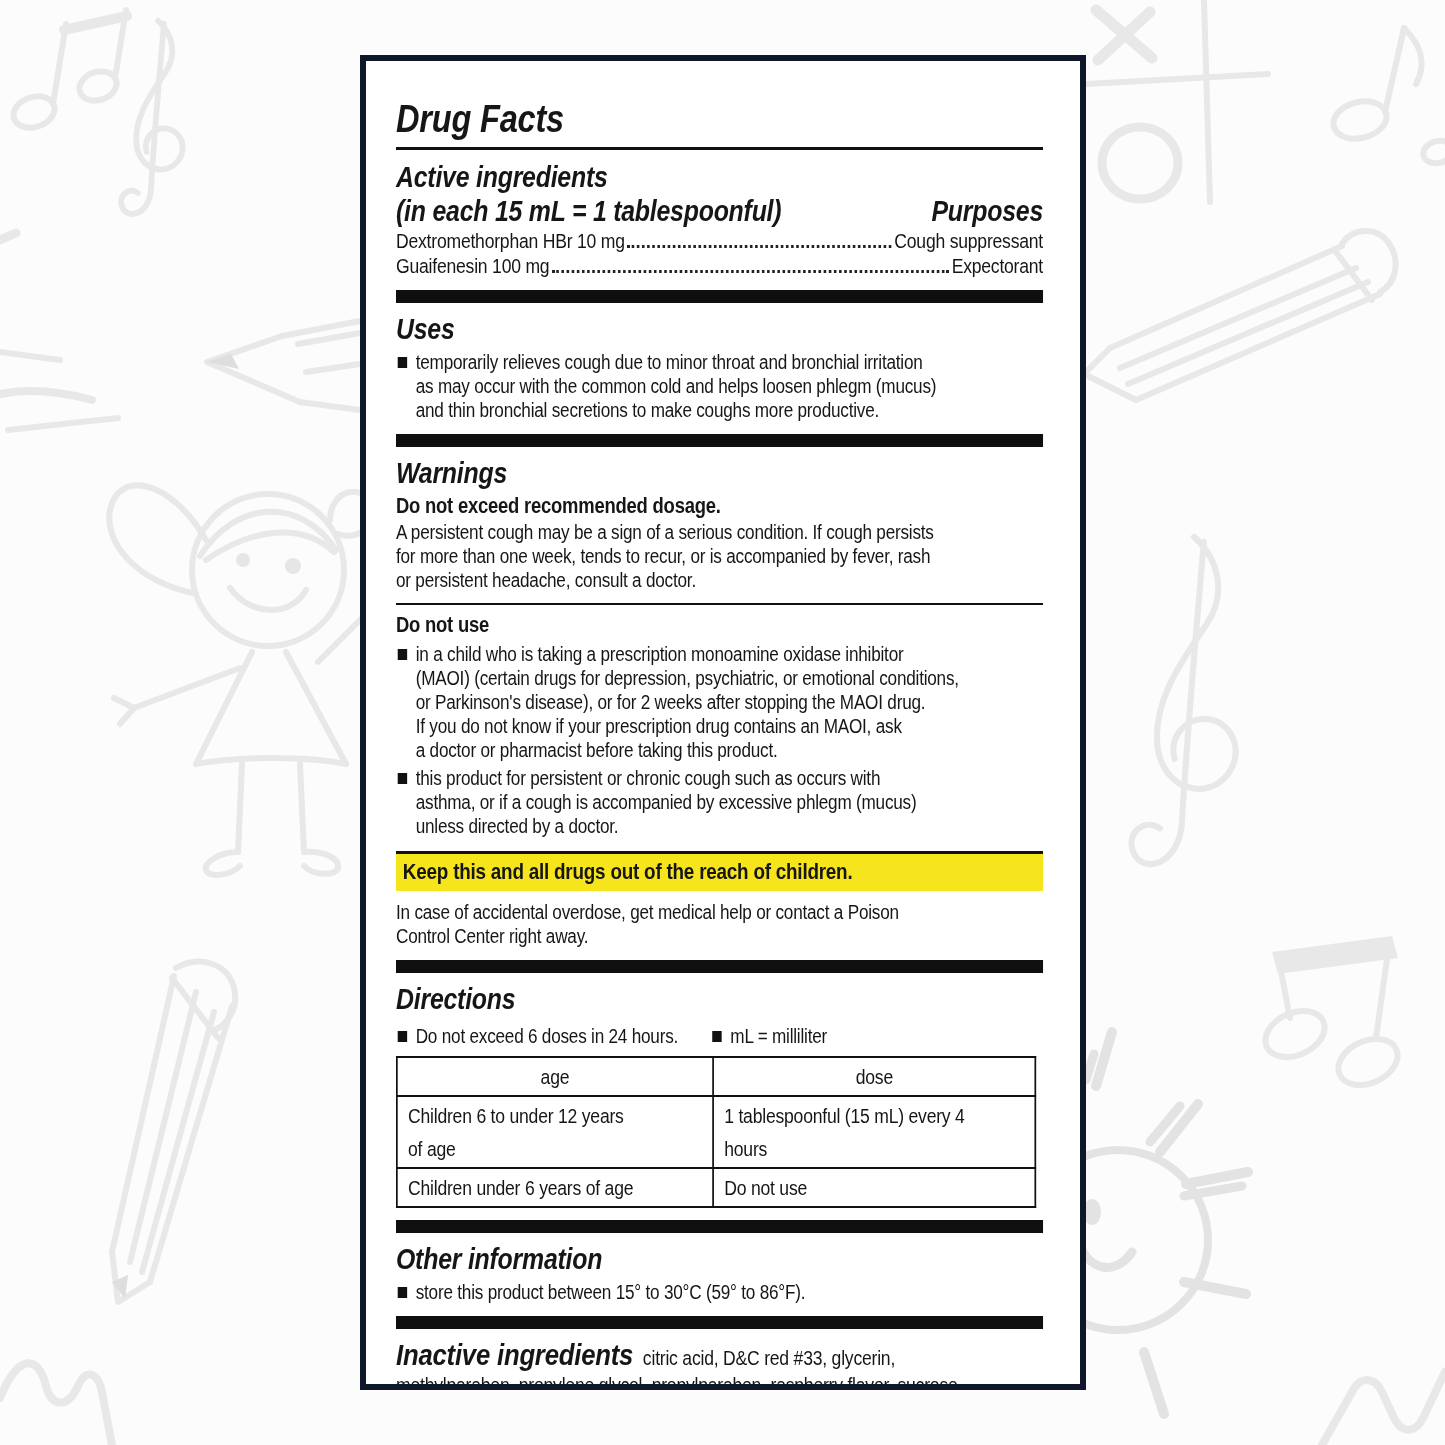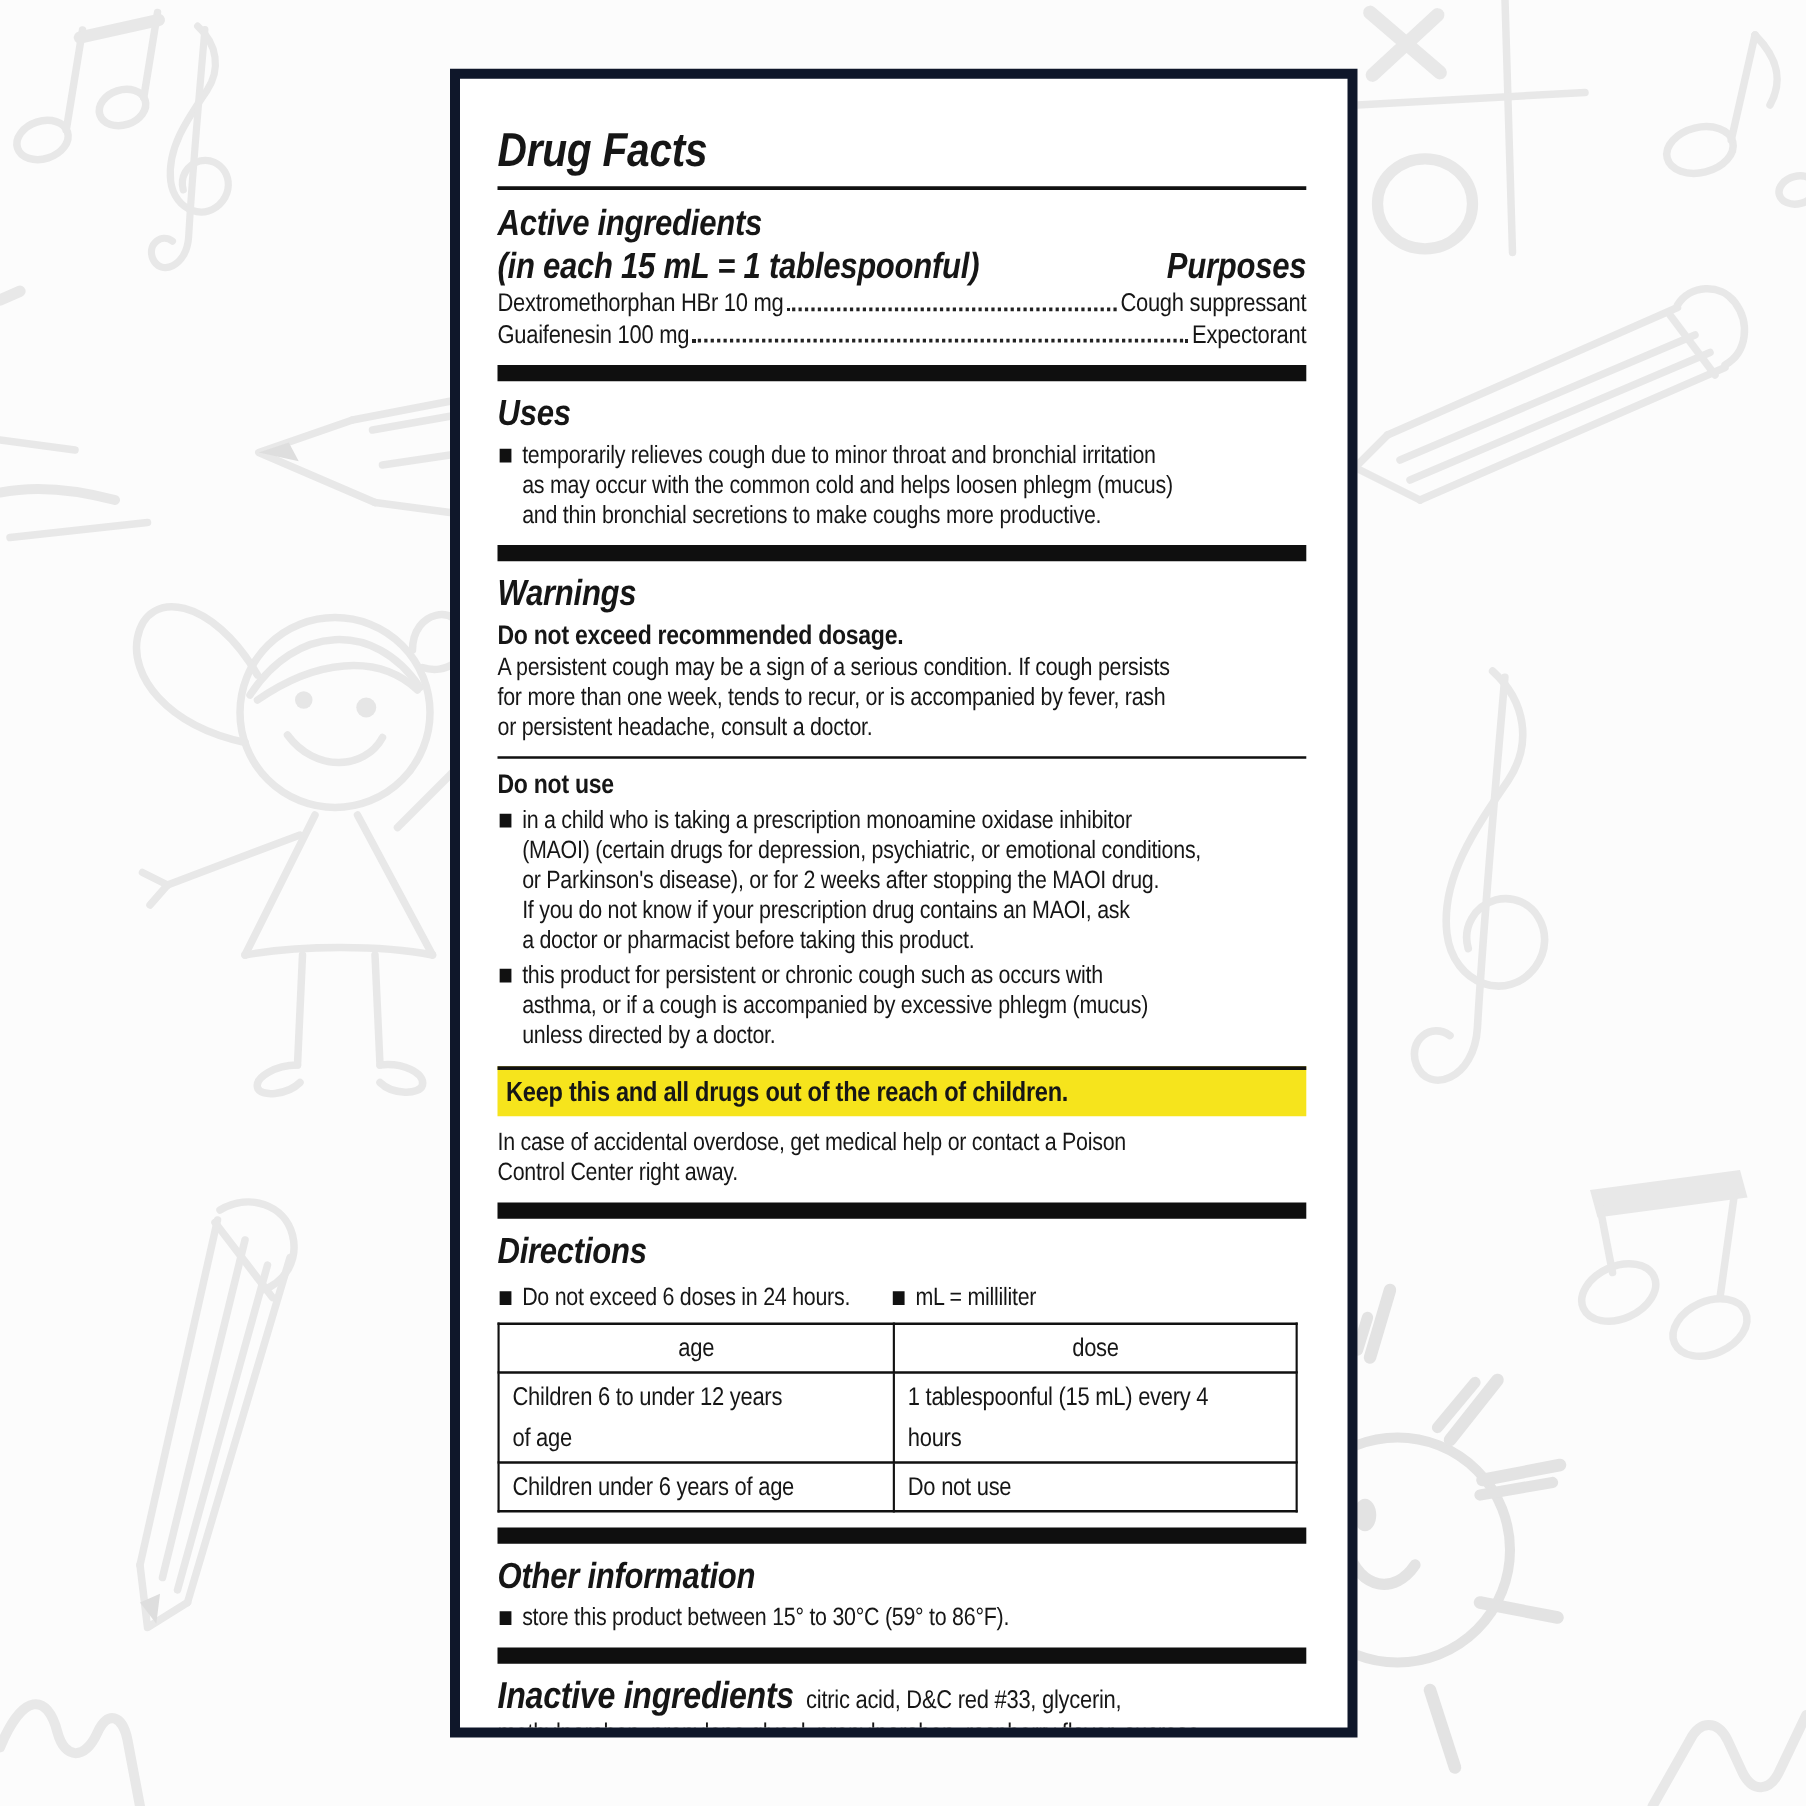--- a/index.html
+++ b/index.html
@@ -6,21 +6,21 @@
   body {
     width:1445px; height:1445px; position:relative; overflow:hidden;
     background:#fcfcfc;
     font-family:"Liberation Sans","DejaVu Sans",sans-serif;
     color:#161616;
   }
   .doodles { position:absolute; left:0; top:0; z-index:0; }
 
   .panel {
     position:absolute; left:360px; top:55px; width:726px; height:1335px;
-    box-sizing:border-box; background:#ffffff; border:8px solid #0f172a;
+    box-sizing:border-box; background:#ffffff; border:6px solid #0f172a;
     overflow:hidden; padding:30px 3px 0 30px; z-index:1;
   }
   .content {
     width:755px; transform:scaleX(0.857); transform-origin:0 0;
     font-size:20px; line-height:24px; letter-spacing:-0.25px;
   }
   .h1 { font-size:38px; font-weight:bold; font-style:italic; line-height:44px; margin-top:6px; }
   .h2 { font-size:29px; font-weight:bold; font-style:italic; line-height:34px; }
   .rule  { height:3px; background:#111; margin:6px 0 10px; }
   .thin  { height:2px; background:#111; margin:11px 0 7px; }

